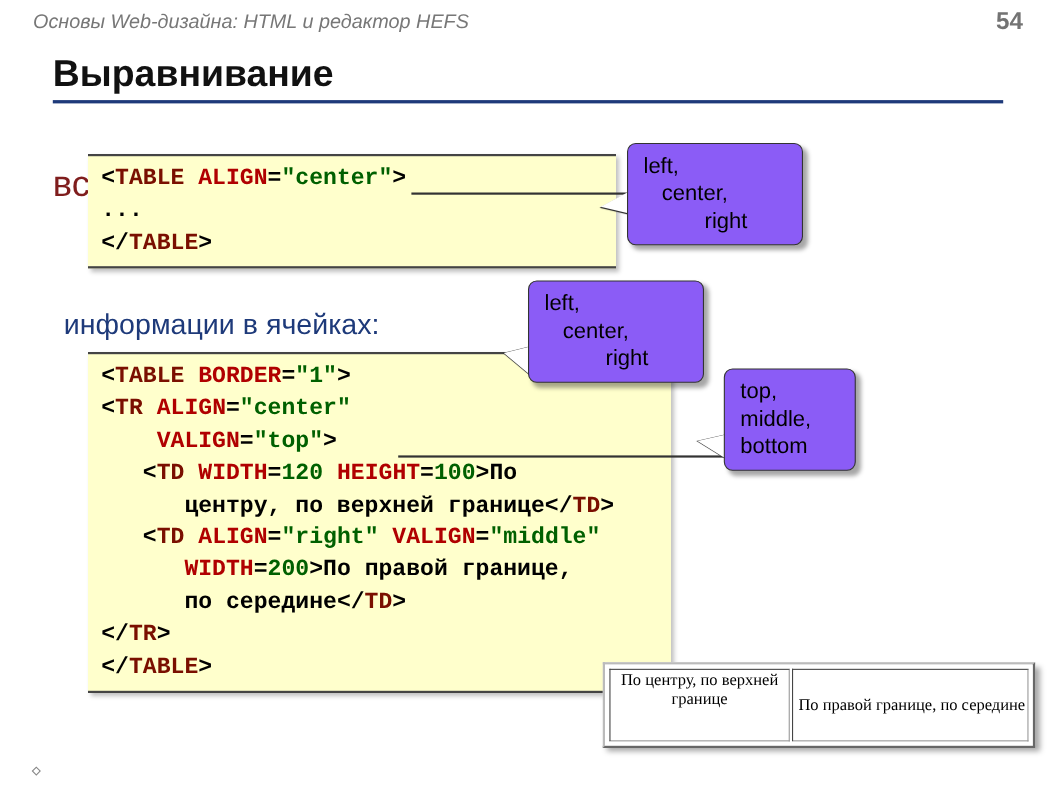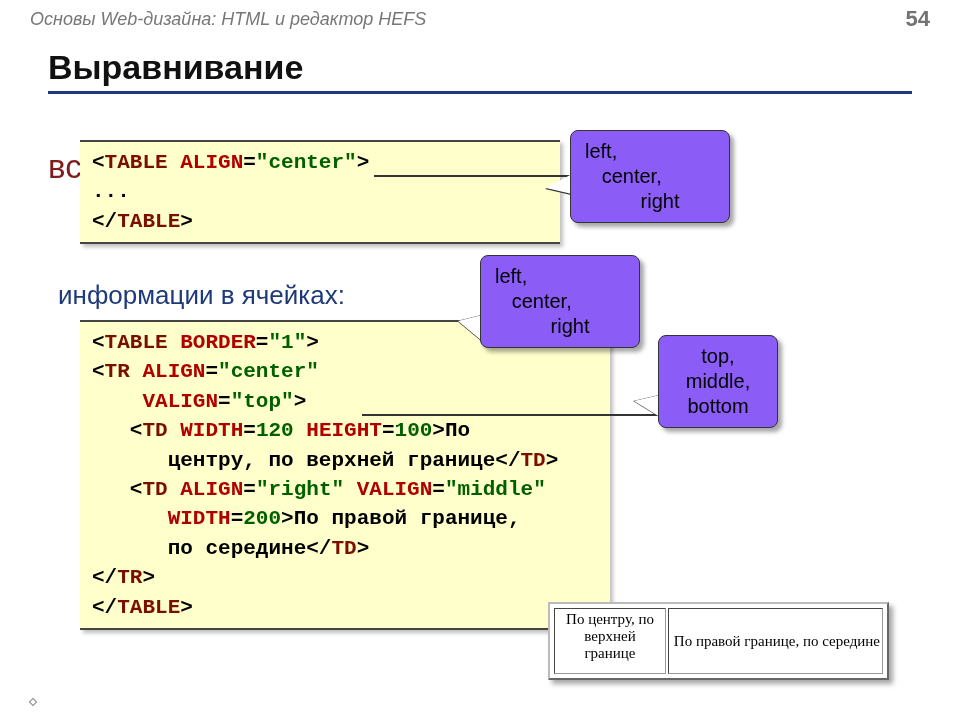--- a/index.html
+++ b/index.html
@@ -15,37 +15,37 @@
   .codebox { background: #ffffcc; border-top: 2px solid #444; border-bottom: 2px solid #444; font-family: "Courier New", monospace; font-size: 21px; font-weight: bold; line-height: 1.4; padding: 6px 12px; white-space: pre; position: absolute; box-shadow: 3px 3px 4px rgba(0,0,0,0.25); }
   .codebox1 { top: 140px; left: 80px; width: 480px; }
   .codebox2 { top: 320px; left: 80px; width: 530px; }
   .kw  { color: #7a0f00; } 
   .at  { color: #b00000; } 
   .val { color: #006000; } 
 
   .callout { position: absolute; background: #8b5cf6; border: 1px solid #333; border-radius: 8px; padding: 8px 14px; font-size: 20px; line-height: 1.25; box-shadow: 4px 4px 4px rgba(0,0,0,0.35); }
   .co1 { top: 130px; left: 570px; width: 160px; }
   .co2 { top: 255px; left: 480px; width: 160px; }
-  .co3 { top: 335px; left: 658px; width: 120px; text-align: center; }
+  .co3 { top: 335px; left: 658px; width: 120px; text-align: left; }
 
   
   .tail { position: absolute; width: 0; height: 0; }
   .tail-co1 { top: 174px; left: 546px; border-top: 14px solid transparent; border-bottom: 6px solid transparent; border-right: 26px solid #fff; filter: drop-shadow(-1px 1px 0 #333); }
   .tail-co2 { top: 315px; left: 458px; border-top: 6px solid transparent; border-bottom: 20px solid transparent; border-right: 24px solid #fff; filter: drop-shadow(-1px 0 0 #333); }
   .tail-co3 { top: 395px; left: 634px; border-top: 6px solid transparent; border-bottom: 16px solid transparent; border-right: 26px solid #fff; filter: drop-shadow(-1px 0 0 #333); }
 
   
   .line { position: absolute; background: #333; height: 1.5px; }
   .ln1 { top: 175px; left: 374px; width: 210px; }
   .ln3 { top: 414px; left: 362px; width: 296px; } 
 
   .example { position: absolute; top: 602px; left: 548px; border: 2px outset #bbb; box-shadow: 4px 4px 5px rgba(0,0,0,0.35); background: #fff; padding: 2px; }
   .example table { border-collapse: separate; border-spacing: 2px; }
   .example td { border: 1px inset #999; font-family: "Times New Roman", serif; font-size: 15px; padding: 2px; }
-  .cell-a { width: 112px; height: 66px; vertical-align: top; text-align: center; }
+  .cell-a { width: 164px; height: 66px; vertical-align: top; text-align: center; }
   .cell-b { width: 215px; height: 66px; vertical-align: middle; text-align: right; padding-right: 6px; }
 
   .footer { position: absolute; bottom: 10px; left: 30px; color: #888; font-size: 16px; font-style: italic; }
   .foot-dot { display:inline-block; width:6px; height:6px; border:1px solid #888; transform: rotate(45deg); margin-right:8px; vertical-align: middle; }
 </style>
 </head>
 <body>
 <div class="slide">
 
   <div class="top-bar">

